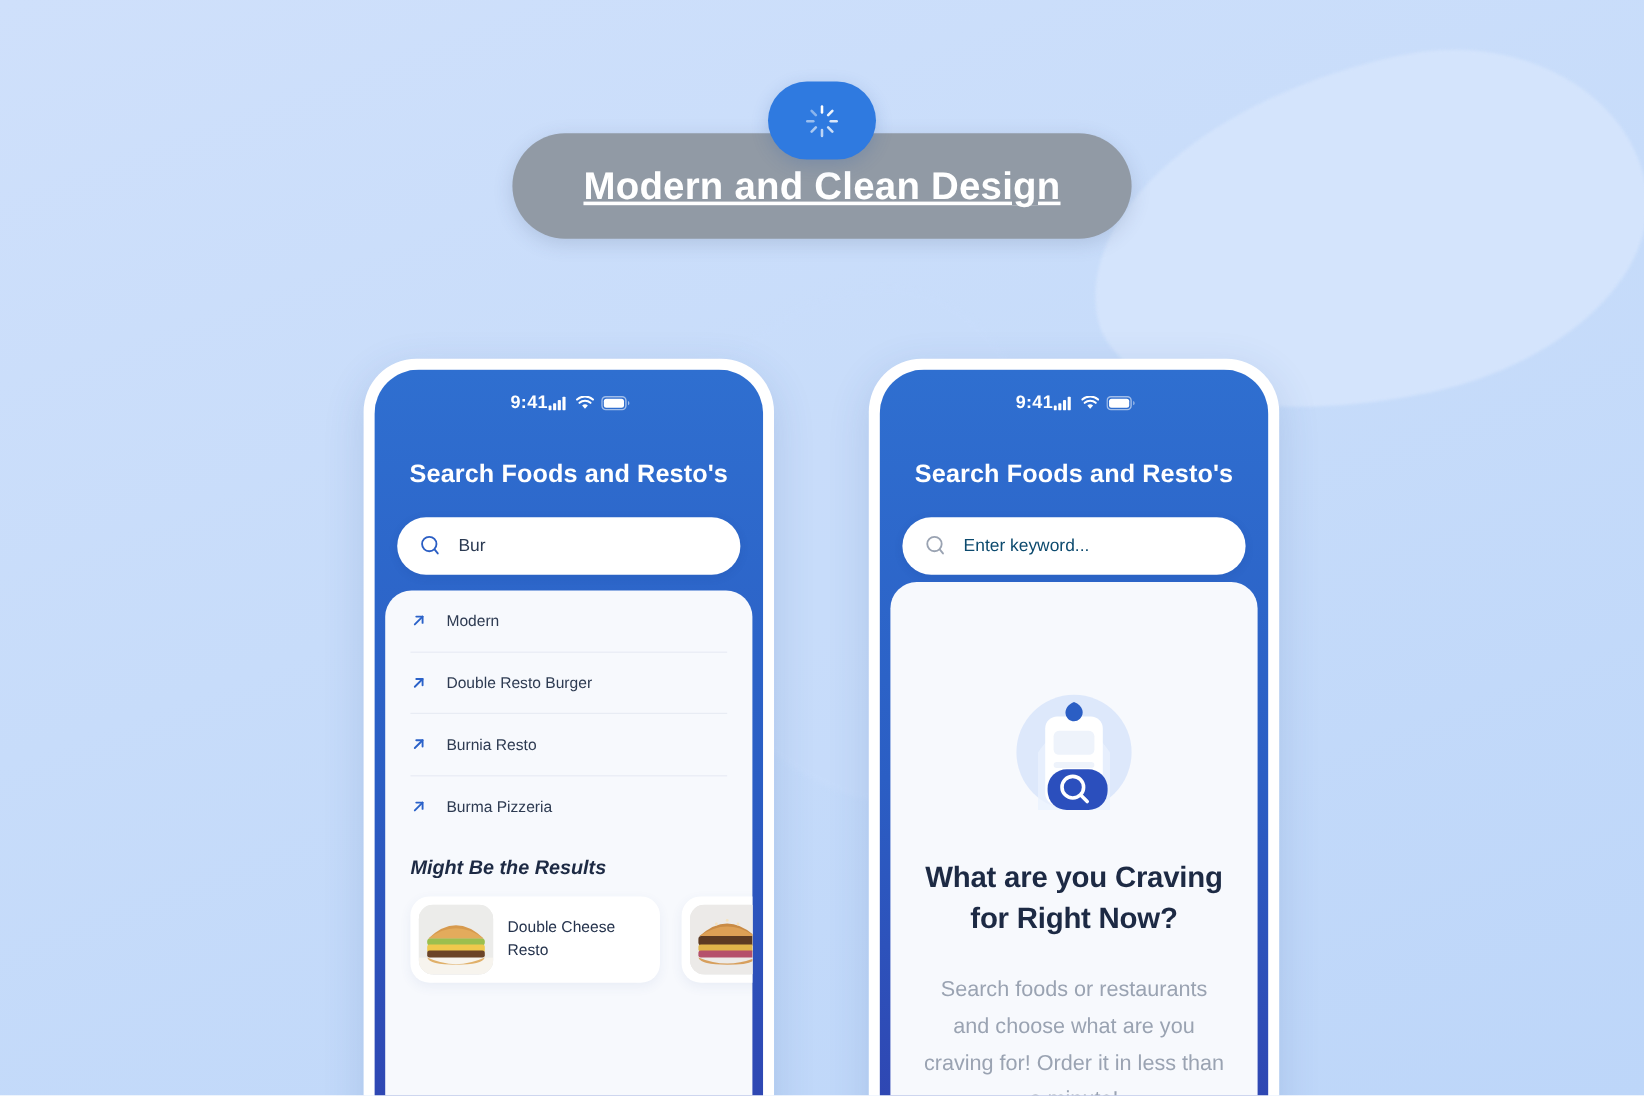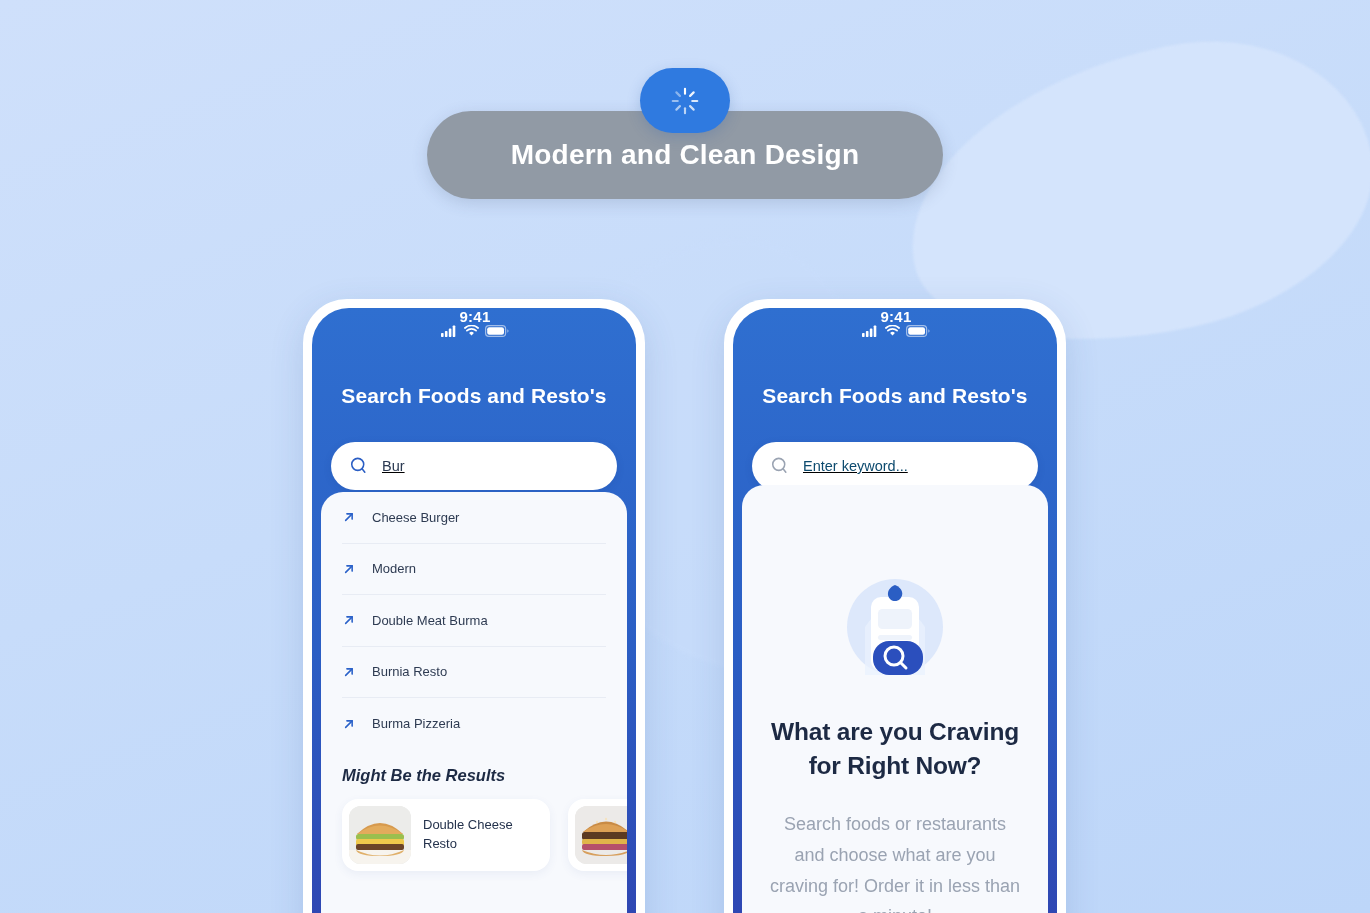--- a/index.html
+++ b/index.html
@@ -67,24 +67,25 @@
     background: #919aa5;
     display: flex;
     align-items: center;
     justify-content: center;
     box-shadow: 0 4px 16px rgba(60,80,110,.18);
     position: relative;
     z-index: 2;
   }
   .badge-pill .pill-text {
     color: #ffffff;
-    font-size: 28px;
+    font-size: 32px;
     font-weight: bold;
     letter-spacing: .2px;
     white-space: nowrap;
+    text-decoration: underline;
   }
 
   
   .phone {
     position: absolute;
     top: 299px;
     width: 342px;
     height: 640px;
     background: #ffffff;
     border-radius: 44px 44px 0 0;
@@ -110,52 +111,50 @@
   }
   .head-left  { height: 620px; }
   .head-right { height: 620px; }
 
   
   .statusbar {
     position: relative;
     height: 44px;
     display: flex;
     align-items: center;
-    justify-content: flex-start;
-    padding: 0 26px 0 28px;
+    justify-content: center;
+    padding: 11px 26px 0 28px;
     color: #fff;
-    flex-direction: column;
   }
   .clock { font-size: 15px; font-weight: bold; letter-spacing: .3px; }
   .status-icons { display: flex; align-items: center; gap: 6px; }
 
   
   .screen-title {
     position: relative;
     text-align: center;
     color: #ffffff;
     font-size: 21px;
     font-weight: bold;
     margin-top: 32px;
     letter-spacing: .1px;
   }
 
   
   .searchbar {
     position: relative;
-    margin: 34px 19px 0 19px;
+    margin: 23px 19px 0 19px;
     height: 48px;
     background: #ffffff;
     border-radius: 26px;
     display: flex;
     align-items: center;
     padding: 0 18px;
     gap: 13px;
     box-shadow: 0 2px 8px rgba(20,50,110,.10);
-    text-decoration: underline;
   }
   .search-val  { font-size: 14.5px; color: #2b3a52; }
   .search-ph   { font-size: 14.5px; color: #0c4a6e; }
 
   
   .panel {
     position: absolute;
     left: 9px; right: 9px;
     bottom: 0;
     background: #f7f9fd;
@@ -308,35 +307,28 @@
       </div>
 
       <div class="panel panel-left">
 
         <div class="suggest-list">
           <div class="suggest-item">
             <svg width="14" height="14" viewBox="0 0 16 16">
               <path d="M4.2 11.8 L11.6 4.4" stroke="#2b62c9" stroke-width="1.8" stroke-linecap="round"></path>
               <path d="M5.6 4.4 H11.6 V10.4" stroke="#2b62c9" stroke-width="1.8" stroke-linecap="round" stroke-linejoin="round" fill="none"></path>
             </svg>
-            <span class="suggest-text">Cheese Burger</span>
+            <span class="suggest-text">Modern</span>
           </div>
           <div class="suggest-item">
             <svg width="14" height="14" viewBox="0 0 16 16">
               <path d="M4.2 11.8 L11.6 4.4" stroke="#2b62c9" stroke-width="1.8" stroke-linecap="round"></path>
               <path d="M5.6 4.4 H11.6 V10.4" stroke="#2b62c9" stroke-width="1.8" stroke-linecap="round" stroke-linejoin="round" fill="none"></path>
             </svg>
-            <span class="suggest-text">Modern</span>
-          </div>
-          <div class="suggest-item">
-            <svg width="14" height="14" viewBox="0 0 16 16">
-              <path d="M4.2 11.8 L11.6 4.4" stroke="#2b62c9" stroke-width="1.8" stroke-linecap="round"></path>
-              <path d="M5.6 4.4 H11.6 V10.4" stroke="#2b62c9" stroke-width="1.8" stroke-linecap="round" stroke-linejoin="round" fill="none"></path>
-            </svg>
-            <span class="suggest-text">Double Meat Burma</span>
+            <span class="suggest-text">Double Resto Burger</span>
           </div>
           <div class="suggest-item">
             <svg width="14" height="14" viewBox="0 0 16 16">
               <path d="M4.2 11.8 L11.6 4.4" stroke="#2b62c9" stroke-width="1.8" stroke-linecap="round"></path>
               <path d="M5.6 4.4 H11.6 V10.4" stroke="#2b62c9" stroke-width="1.8" stroke-linecap="round" stroke-linejoin="round" fill="none"></path>
             </svg>
             <span class="suggest-text">Burnia Resto</span>
           </div>
           <div class="suggest-item">
             <svg width="14" height="14" viewBox="0 0 16 16">

